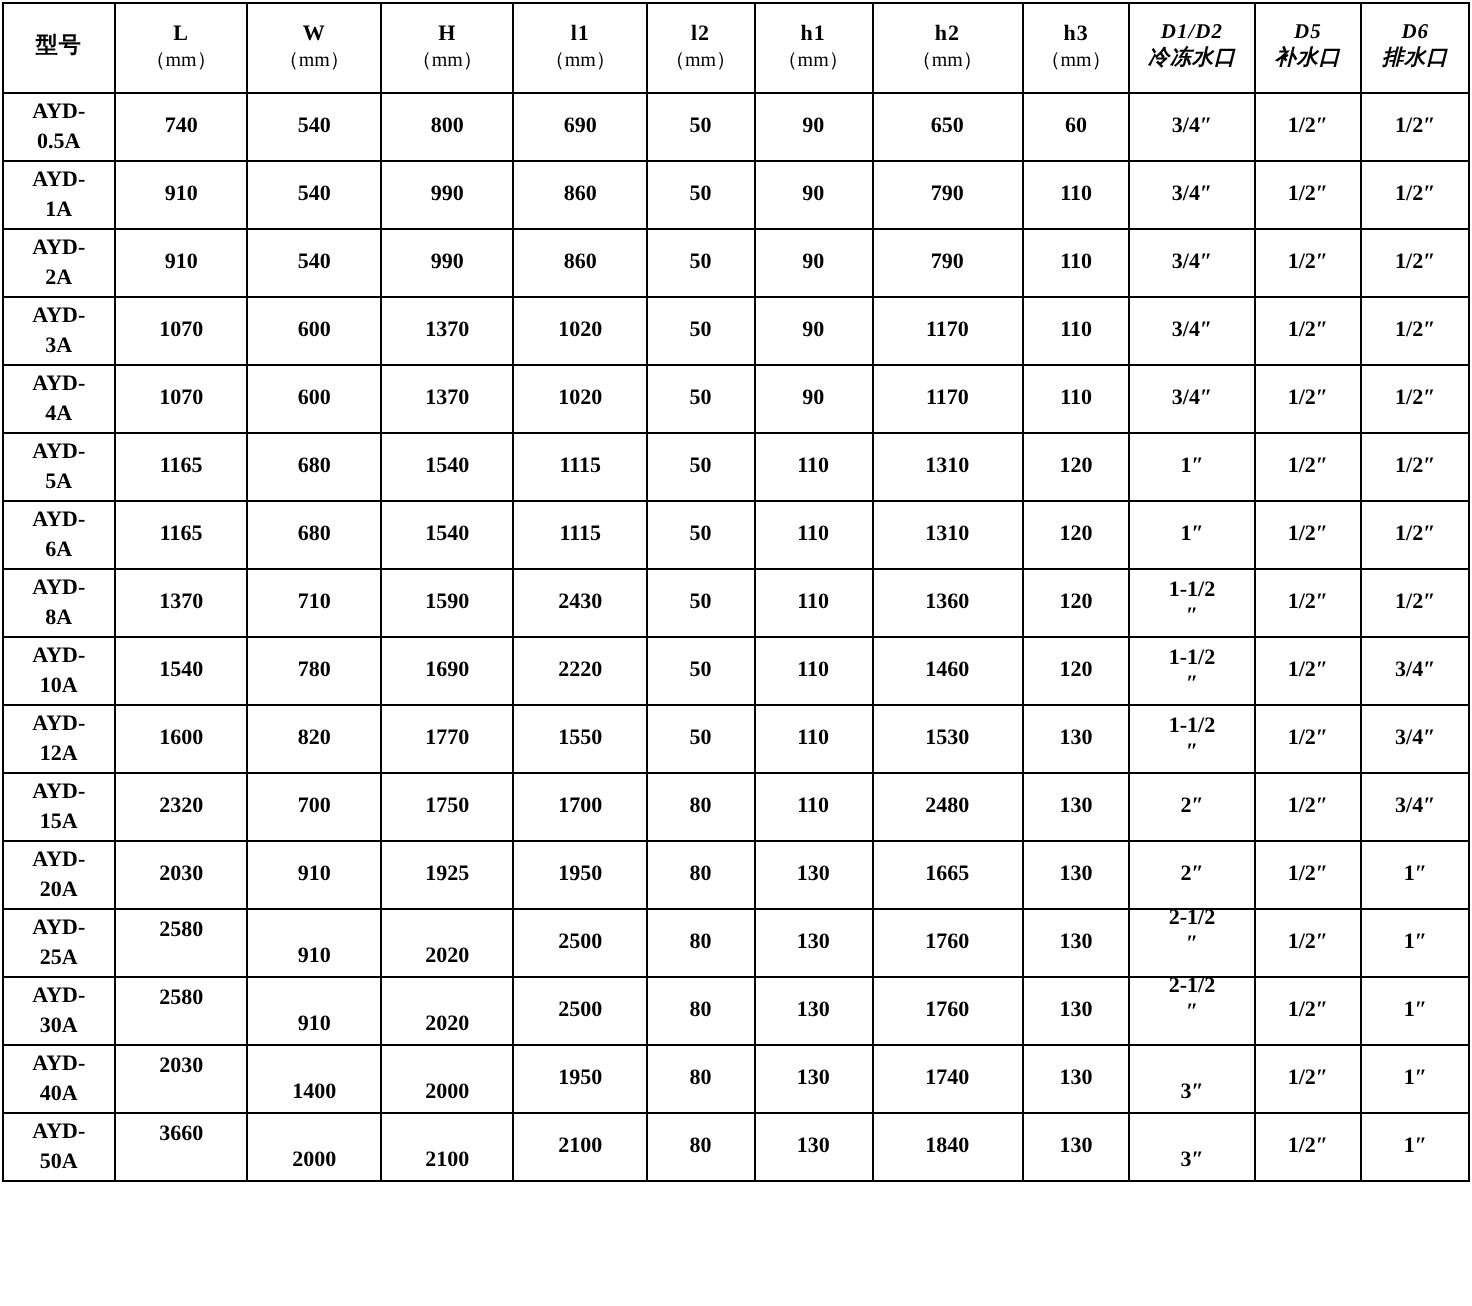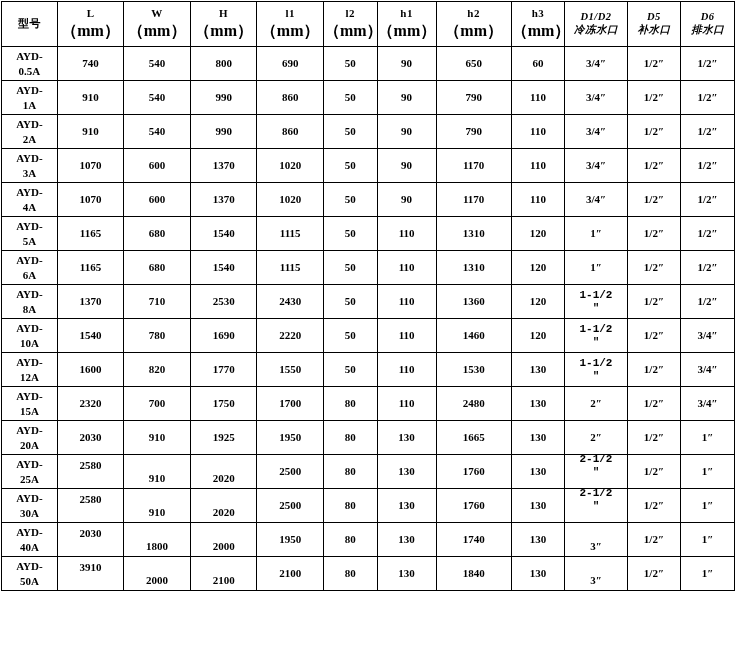--- a/index.html
+++ b/index.html
@@ -29,22 +29,22 @@
     padding: 0;
     line-height: 1.25;
   }
   #spec-table thead th {
     height: 44px;
     font-size: 11px;
     letter-spacing: 0.5px;
   }
   #spec-table thead th .unit {
     display: block;
-    font-weight: bold;
-    font-size: 16px;
+    font-weight: normal;
+    font-size: 10px;
     letter-spacing: 0;
   }
   #spec-table thead th .hl {
     display: block;
     font-size: 10.5px;
     line-height: 1.22;
     font-style: italic;
   }
   #spec-table tbody tr {
     height: 34px;
@@ -62,21 +62,20 @@
     top: -6px;
   }
   #spec-table tbody td .lower {
     display: block;
     position: relative;
     top: 7px;
   }
   #spec-table tbody td .frac {
     display: block;
     line-height: 1.1;
-    font-family: Liberation Mono, monospace;
   }
   #spec-table tbody td .frac .f2 {
     display: block;
   }
   col.c-model { width: 52px; }
   col.c-l     { width: 62px; }
   col.c-w     { width: 62px; }
   col.c-h     { width: 62px; }
   col.c-l1    { width: 62px; }
   col.c-l2    { width: 50px; }
@@ -276,21 +275,21 @@
         <td><span>1/2″</span></td>
         <td><span>1/2″</span></td>
       </tr>
       <tr>
         <td class="model">
           <span>AYD-</span>
           <span>8A</span>
         </td>
         <td><span>1370</span></td>
         <td><span>710</span></td>
-        <td><span>2530</span></td>
+        <td><span>1590</span></td>
         <td><span>2430</span></td>
         <td><span>50</span></td>
         <td><span>110</span></td>
         <td><span>1360</span></td>
         <td><span>120</span></td>
         <td>
           <span class="frac"><span>1-1/2</span><span class="f2">″</span></span>
         </td>
         <td><span>1/2″</span></td>
         <td><span>1/2″</span></td>
@@ -419,21 +418,21 @@
       </tr>
       <tr>
         <td class="model">
           <span>AYD-</span>
           <span>40A</span>
         </td>
         <td>
           <span class="upper">2030</span>
         </td>
         <td>
-          <span class="lower">1800</span>
+          <span class="lower">1400</span>
         </td>
         <td>
           <span class="lower">2000</span>
         </td>
         <td><span>1950</span></td>
         <td><span>80</span></td>
         <td><span>130</span></td>
         <td><span>1740</span></td>
         <td><span>130</span></td>
         <td>
@@ -441,21 +440,21 @@
         </td>
         <td><span>1/2″</span></td>
         <td><span>1″</span></td>
       </tr>
       <tr>
         <td class="model">
           <span>AYD-</span>
           <span>50A</span>
         </td>
         <td>
-          <span class="upper">3910</span>
+          <span class="upper">3660</span>
         </td>
         <td>
           <span class="lower">2000</span>
         </td>
         <td>
           <span class="lower">2100</span>
         </td>
         <td><span>2100</span></td>
         <td><span>80</span></td>
         <td><span>130</span></td>

